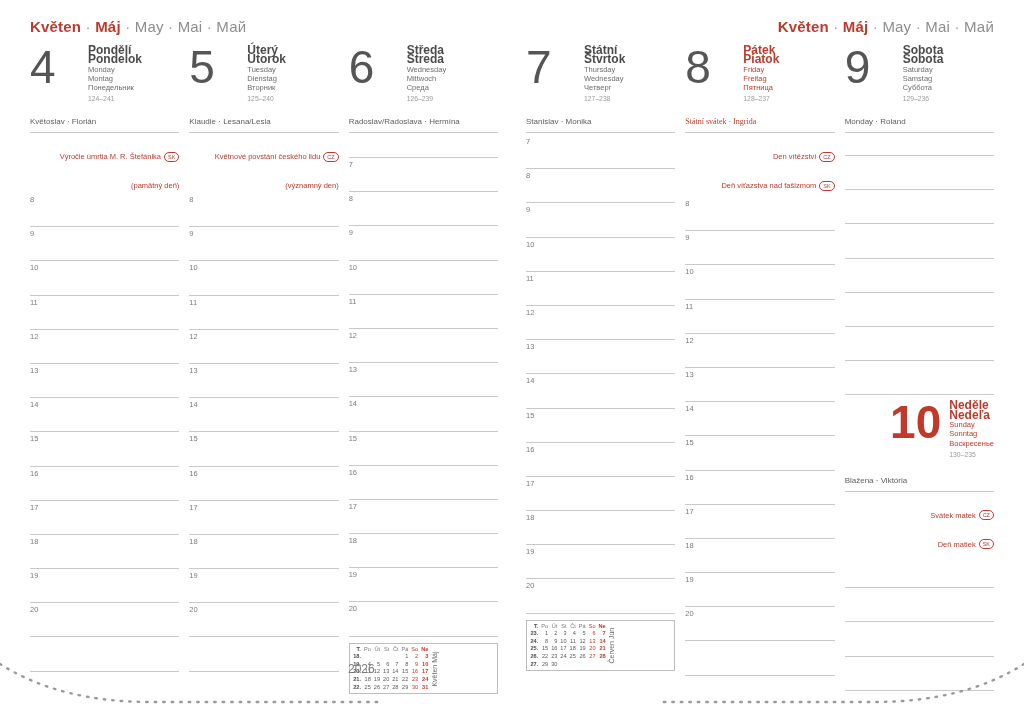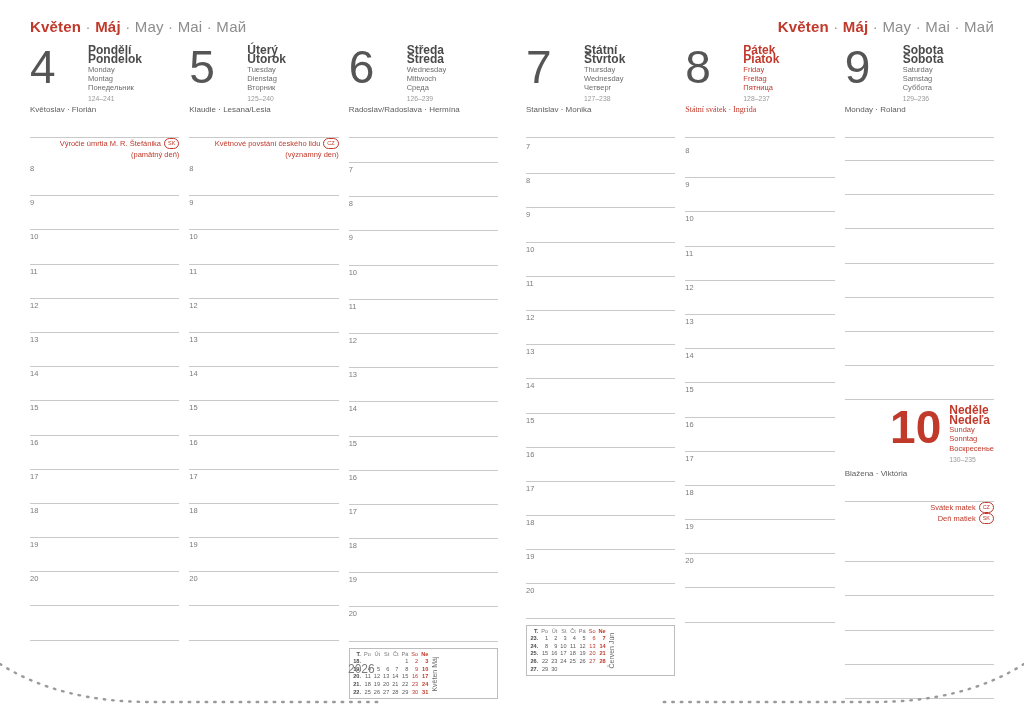--- a/index.html
+++ b/index.html
@@ -33,26 +33,26 @@
     font-size:46px;line-height:46px;color:#555;font-weight:400;
     width:58px;
   }
   .dnames{font-size:7.5px;line-height:9.2px;color:#6d6d6d;padding-top:2px;}
   .dnames .b{font-weight:bold;color:#4a4a4a;font-size:12px;line-height:9.4px;}
   .dnames .red{color:#c0392b;}
   .dnames .num{color:#9a9a9a;font-size:6.8px;padding-top:2px;}
 
   .saints{
     font-size:8px;color:#5d5d5d;border-bottom:1px solid #c9c9c9;
-    padding-bottom:20px;margin-top:5px;height:12px;
+    padding-bottom:3px;margin-top:17px;height:12px;
   }
   .saints.red{color:#c0392b;font-family:Liberation Serif, serif;}
 
   .notes{font-size:7.5px;color:#c0392b;text-align:right;line-height:11px;}
-  .note-line{display:flex;justify-content:flex-end;gap:3px;}
+  .note-line{display:flex;justify-content:flex-end;align-items:center;gap:3px;margin-top:18px;}
   .flag{
     display:inline-block;font-size:5.5px;border:1px solid #c0392b;border-radius:7px;
     padding:0 3px;line-height:8px;color:#c0392b;
   }
 
   .hours{margin-top:2px;}
   .hr{position:relative;border-bottom:1px solid #c9c9c9;height:33.2px;}
   .hr span{position:absolute;left:0;top:2px;font-size:7.5px;color:#7a7a7a;}
   .hr.first{border-top:1px solid #c9c9c9;}
 
@@ -529,20 +529,30 @@
           <div class="dnames">
             <div class="b red">Pátek</div>
             <div class="b red">Piatok</div>
             <div class="red">Friday</div>
             <div class="red">Freitag</div>
             <div class="red">Пятница</div>
             <div class="num">128–237</div>
           </div>
         </div>
         <div class="saints red">Státní svátek · Ingrida</div>
+        <div class="notes">
+          <div class="note-line">
+            <span>Den vítězství</span>
+            <span class="flag">CZ</span>
+          </div>
+          <div class="note-line">
+            <span>Deň víťazstva nad fašizmom</span>
+            <span class="flag">SK</span>
+          </div>
+        </div>
         <div class="hours" style="margin-top:6px">
           <div class="hr">
               <span>8</span>
             </div>
           <div class="hr">
               <span>9</span>
             </div>
           <div class="hr">
               <span>10</span>
             </div>

